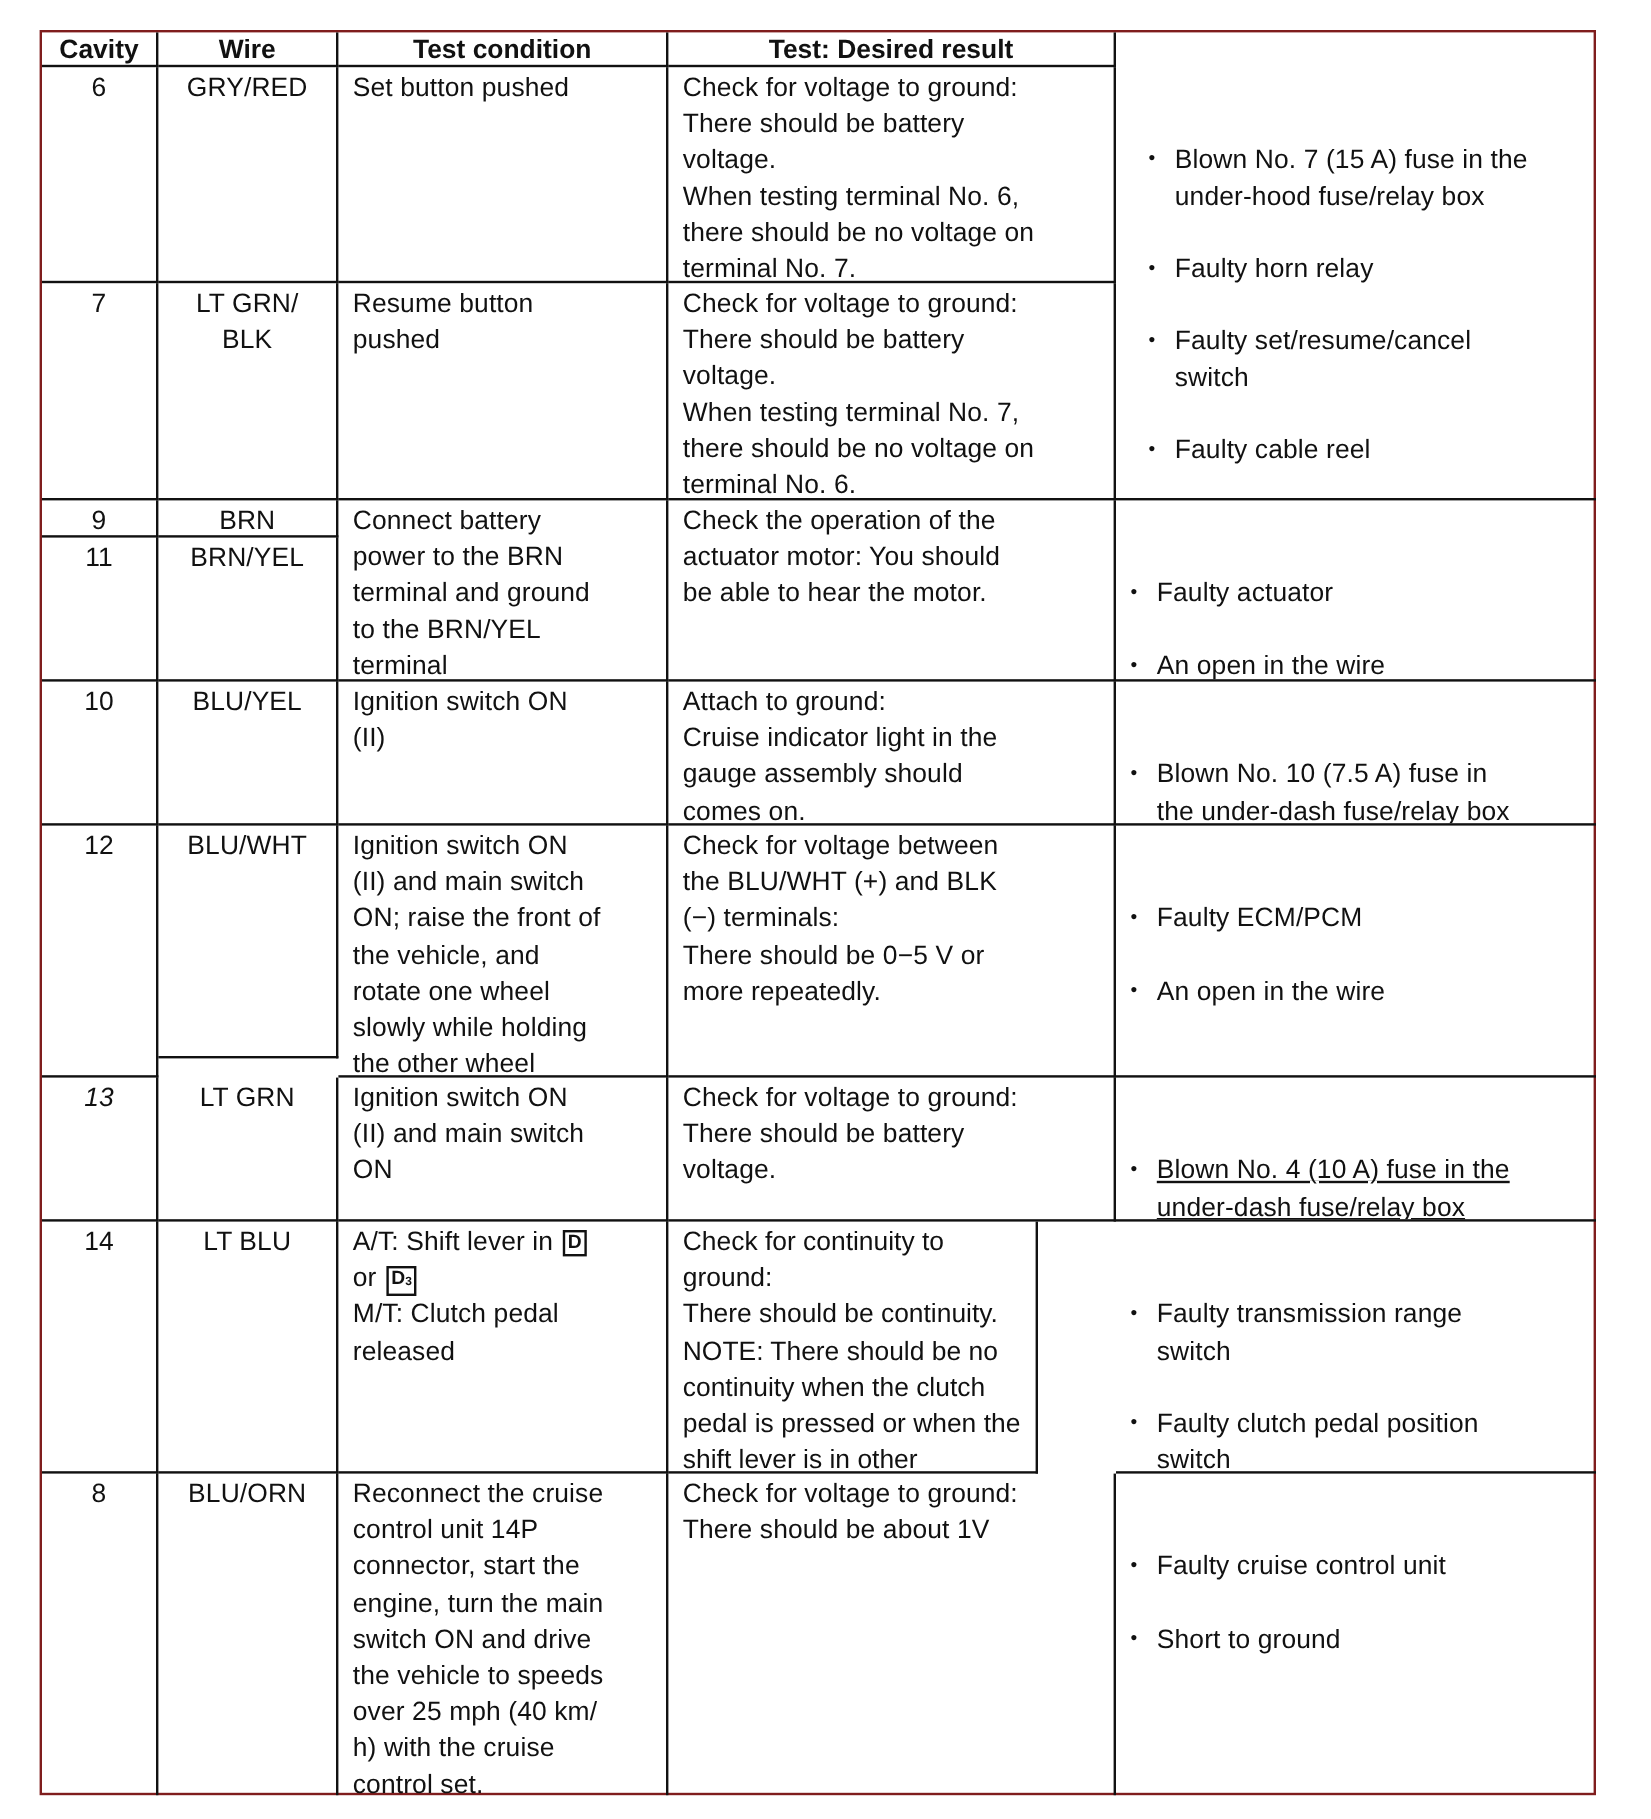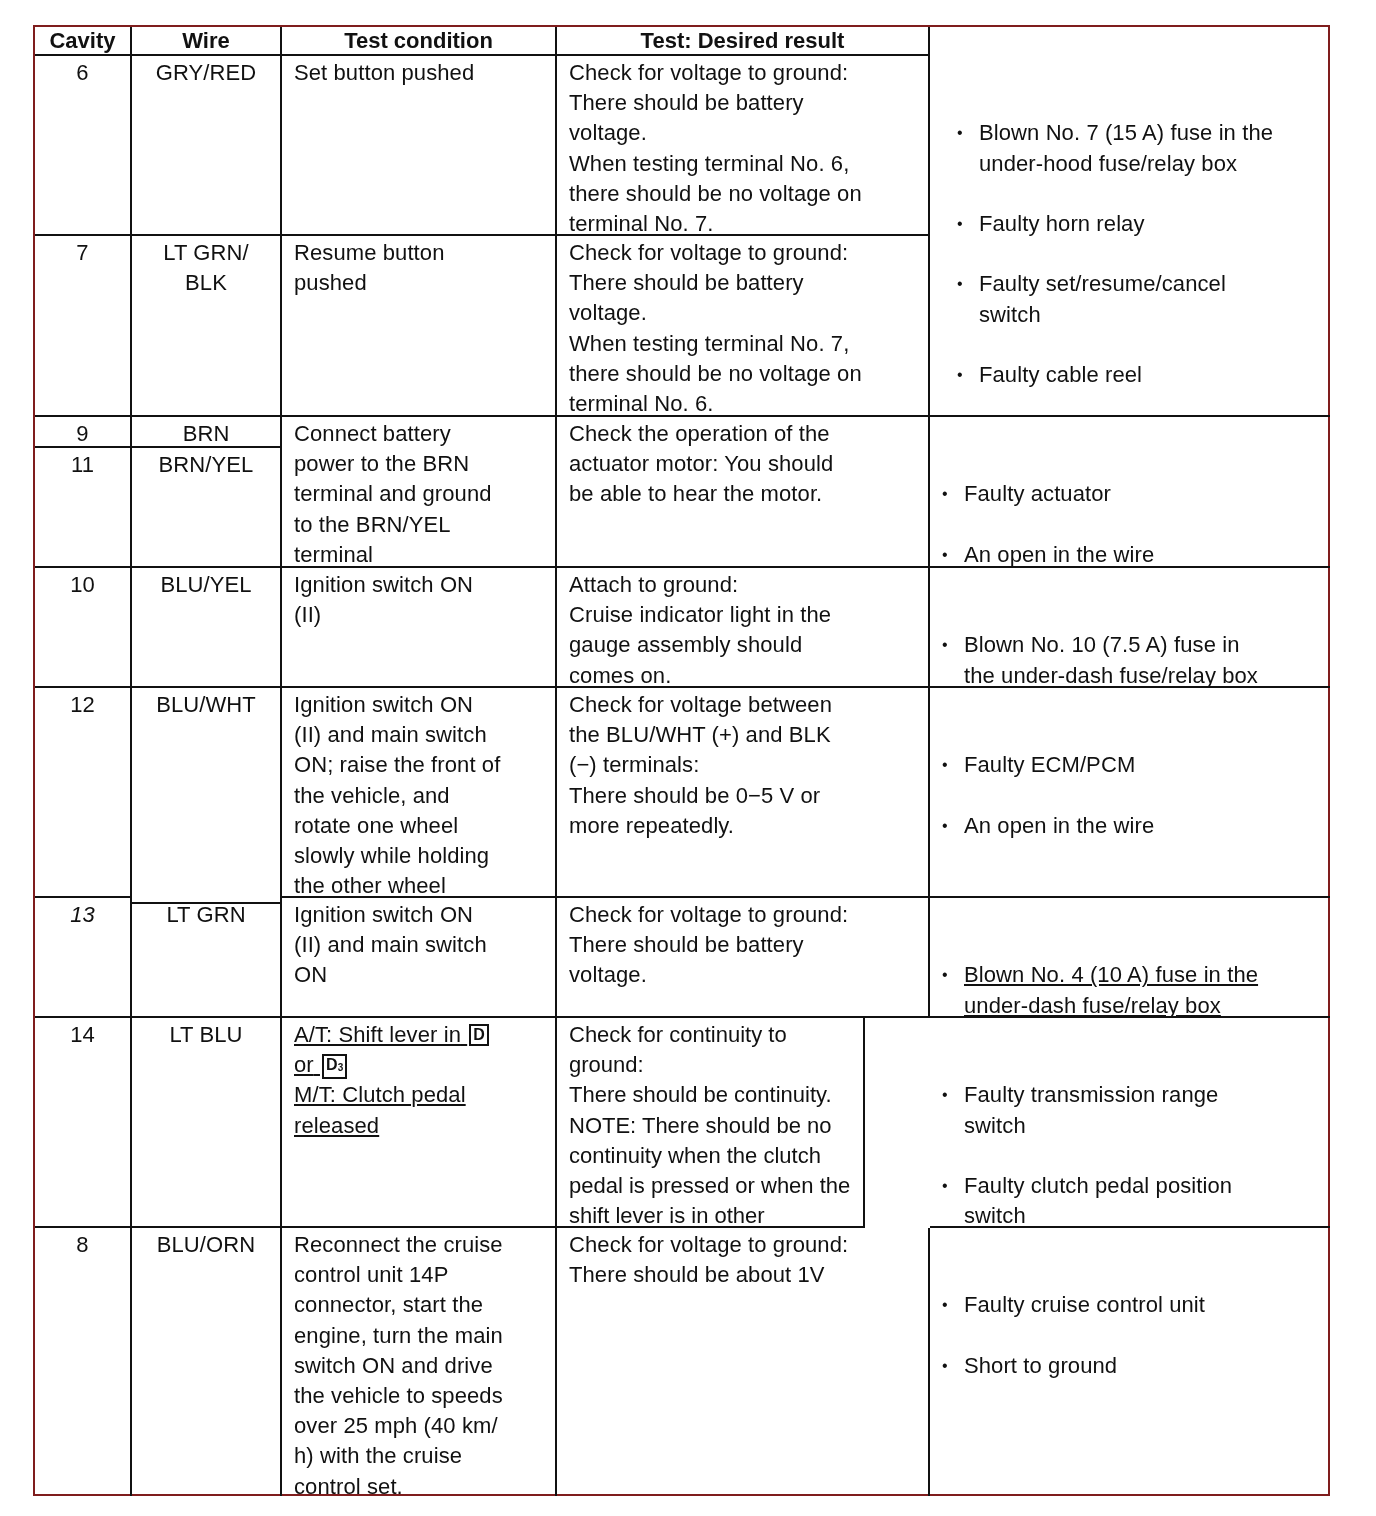--- a/index.html
+++ b/index.html
@@ -96,21 +96,21 @@
   <div class="cell txt lastcol" style="left:895px;top:541px;width:400px;height:120px;padding-left:8px;">
     <ul class="causes">
       <li>Blown No. 10 (7.5 A) fuse in
 the under-dash fuse/relay box</li>
       
       
     </ul>
   </div>
 
   <div class="cell txt ctr" style="left:0;top:661px;width:97px;height:210px;">12</div>
-  <div class="cell txt ctr" style="left:97px;top:661px;width:150px;height:216px;">BLU/WHT</div>
+  <div class="cell txt ctr" style="left:97px;top:661px;width:150px;height:194px;">BLU/WHT</div>
   <div class="cell txt" style="left:247px;top:661px;width:275px;height:210px;">Ignition switch ON
 (II) and main switch
 ON; raise the front of
 the vehicle, and
 rotate one wheel
 slowly while holding
 the other wheel</div>
   <div class="cell txt" style="left:522px;top:661px;width:373px;height:210px;">Check for voltage between
 the BLU/WHT (+) and BLK
 (−) terminals:
@@ -135,21 +135,21 @@
     <ul class="causes">
       <li>Blown No. 4 (10 A) fuse in the
 under-dash fuse/relay box</li>
       
       
     </ul>
   </div>
 
   <div class="cell txt ctr" style="left:0;top:991px;width:97px;height:210px;">14</div>
   <div class="cell txt ctr" style="left:97px;top:991px;width:150px;height:210px;">LT BLU</div>
-  <div class="cell txt" style="left:247px;top:991px;width:275px;height:210px;text-decoration:underline;"><span>A/T: Shift lever in</span> <span class="boxglyph">D</span>
+  <div class="cell txt" style="left:247px;top:991px;width:275px;height:210px;"><span>A/T: Shift lever in</span> <span class="boxglyph">D</span>
 <span>or</span> <span class="boxglyph"><span>D</span><sub>3</sub></span>
 <span>M/T: Clutch pedal
 released</span></div>
   <div class="cell txt" style="left:522px;top:991px;width:308px;height:210px;letter-spacing:0;">Check for continuity to
 ground:
 There should be continuity.
 NOTE: There should be no
 continuity when the clutch
 pedal is pressed or when the
 shift lever is in other positions.</div>

